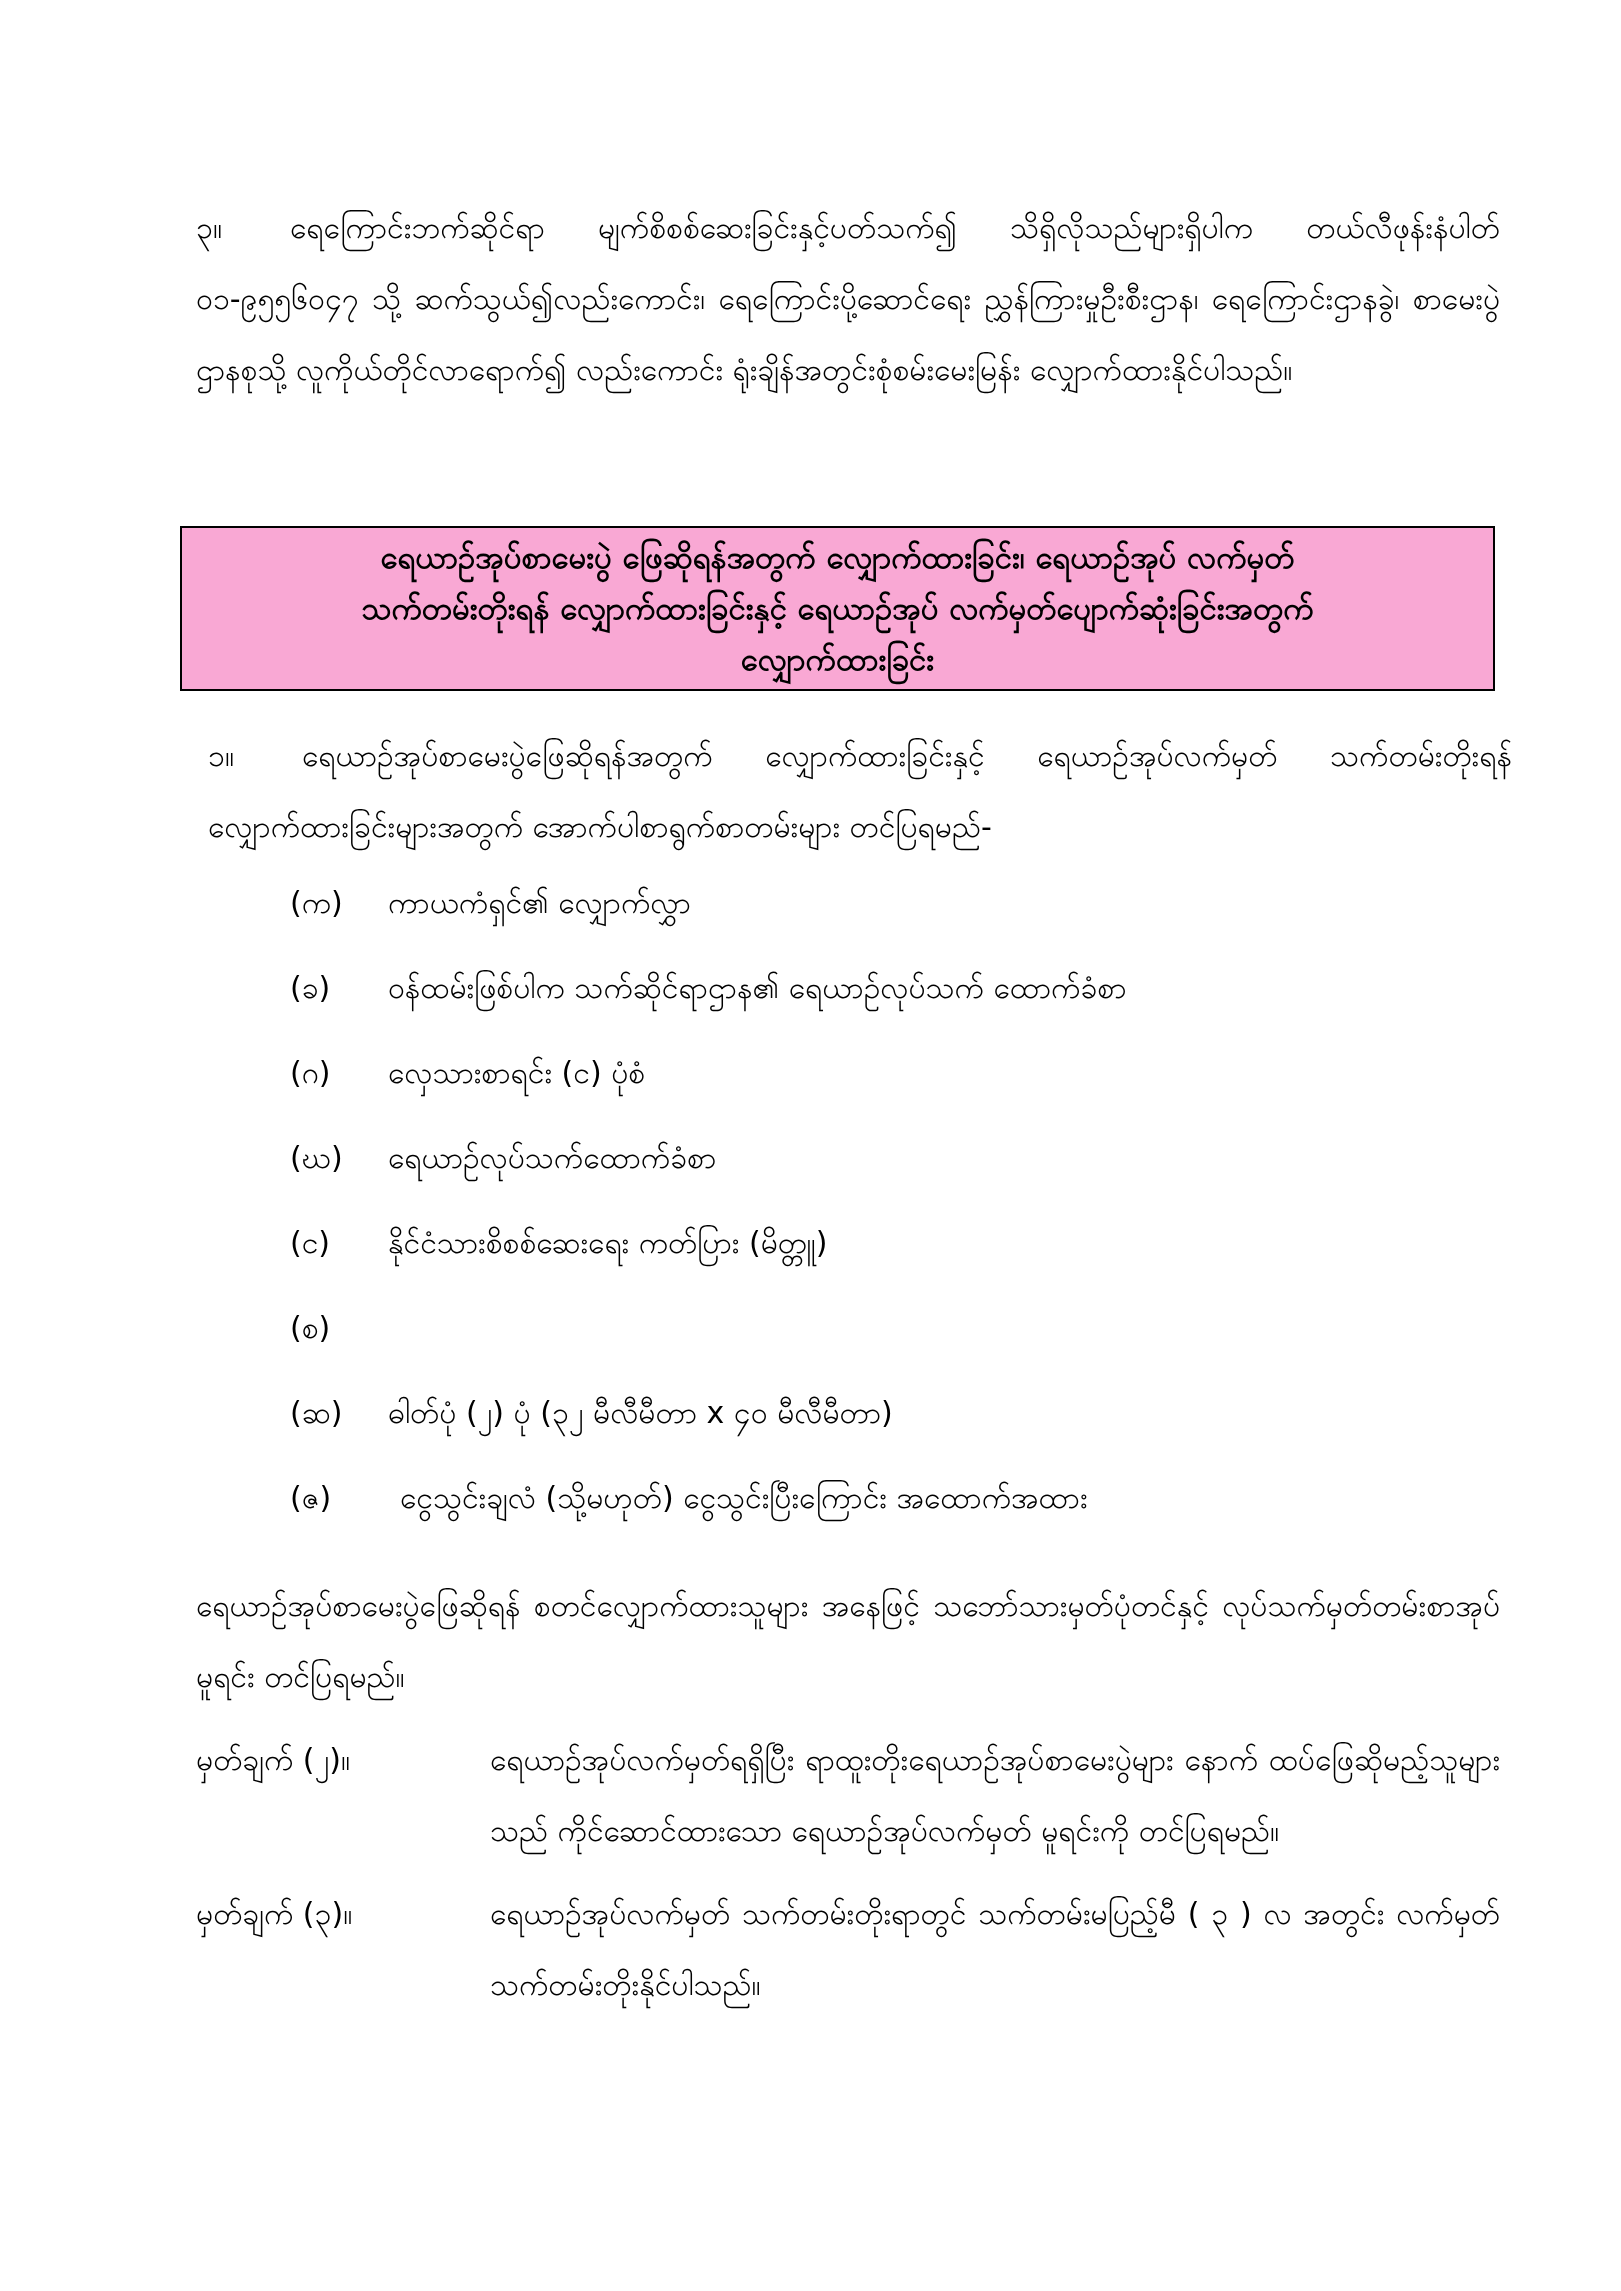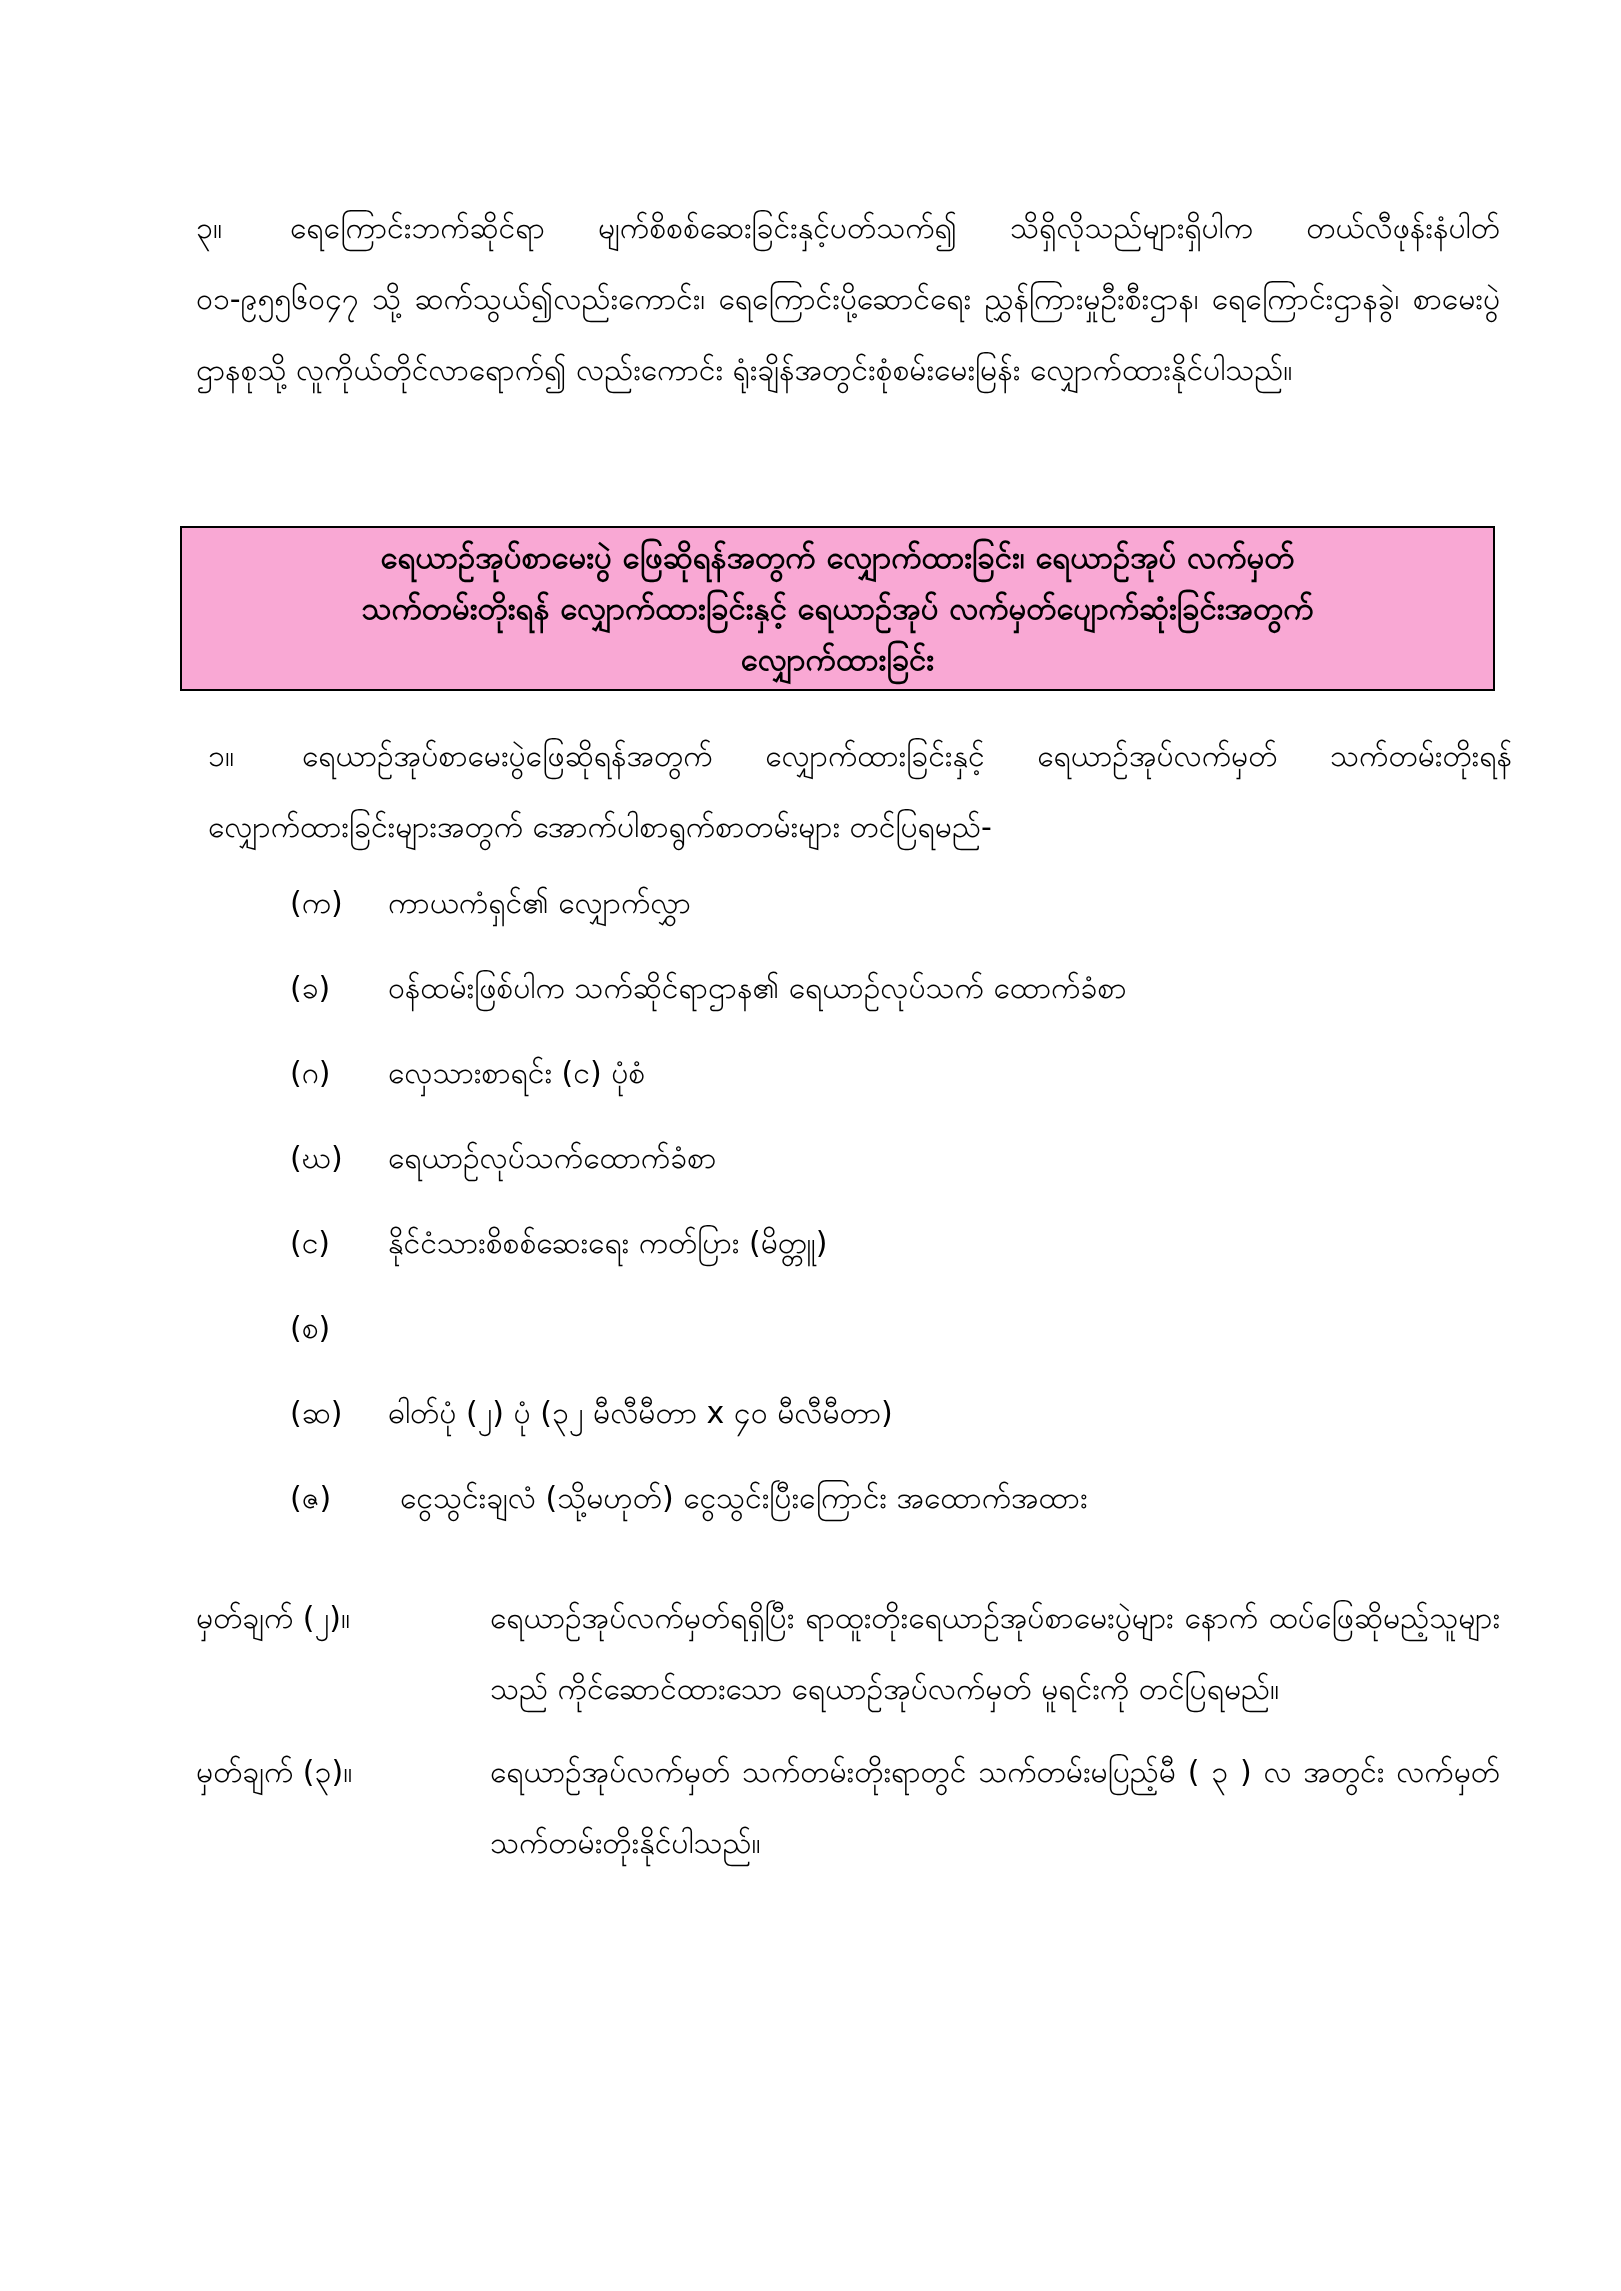--- a/index.html
+++ b/index.html
@@ -169,20 +169,21 @@
       <span>ဓါတ်ပုံ (၂) ပုံ (၃၂ မီလီမီတာ x ၄၀ မီလီမီတာ)</span>
     </li>
     <li>
       <span class="marker wide">(ဇ)</span>
       <span>ငွေသွင်းချလံ (သို့မဟုတ်) ငွေသွင်းပြီးကြောင်း အထောက်အထား</span>
     </li>
   </ul>
 
   <div class="notes">
     <div class="note">
+      <div class="note-body">ရေယာဉ်အုပ်စာမေးပွဲဖြေဆိုရန် စတင်လျှောက်ထားသူများ အနေဖြင့် သဘော်သားမှတ်ပုံတင်နှင့် လုပ်သက်မှတ်တမ်းစာအုပ် မူရင်း တင်ပြရမည်။</div>
     </div>
     <div class="note">
       <div class="note-label">မှတ်ချက် (၂)။</div>
       <div class="note-body">ရေယာဉ်အုပ်လက်မှတ်ရရှိပြီး ရာထူးတိုးရေယာဉ်အုပ်စာမေးပွဲများ နောက် ထပ်ဖြေဆိုမည့်သူများသည် ကိုင်ဆောင်ထားသော ရေယာဉ်အုပ်လက်မှတ် မူရင်းကို တင်ပြရမည်။</div>
     </div>
     <div class="note">
       <div class="note-label">မှတ်ချက် (၃)။</div>
       <div class="note-body">ရေယာဉ်အုပ်လက်မှတ် သက်တမ်းတိုးရာတွင် သက်တမ်းမပြည့်မီ ( ၃ ) လ အတွင်း လက်မှတ်သက်တမ်းတိုးနိုင်ပါသည်။</div>
     </div>
   </div>

